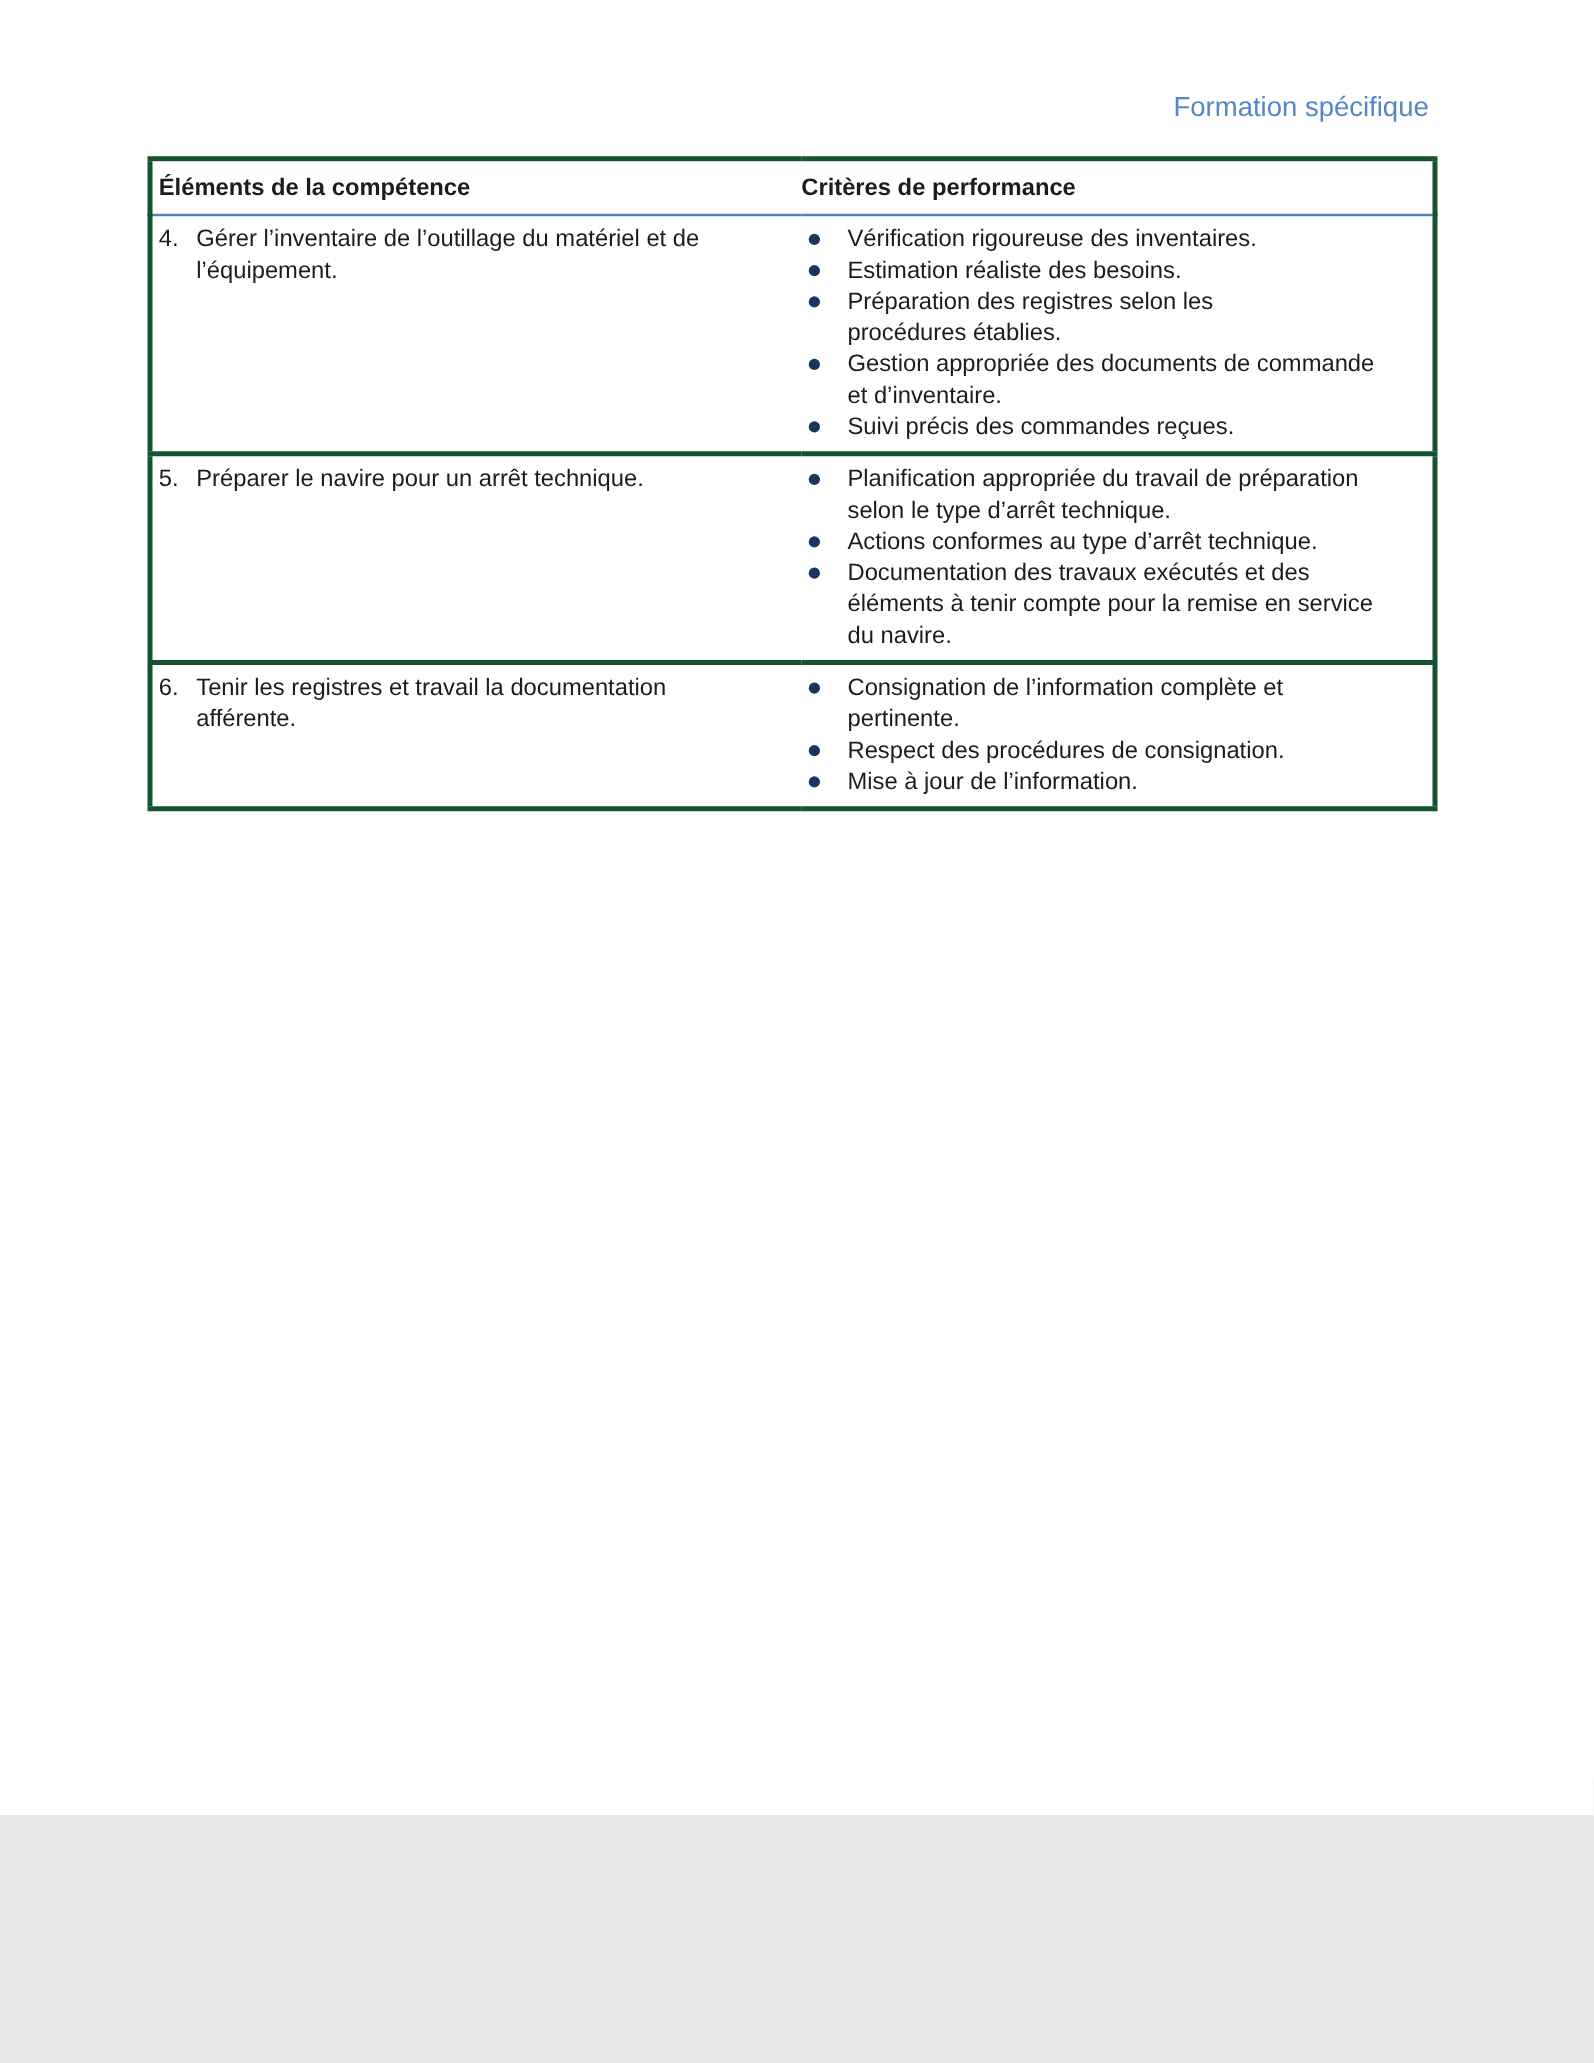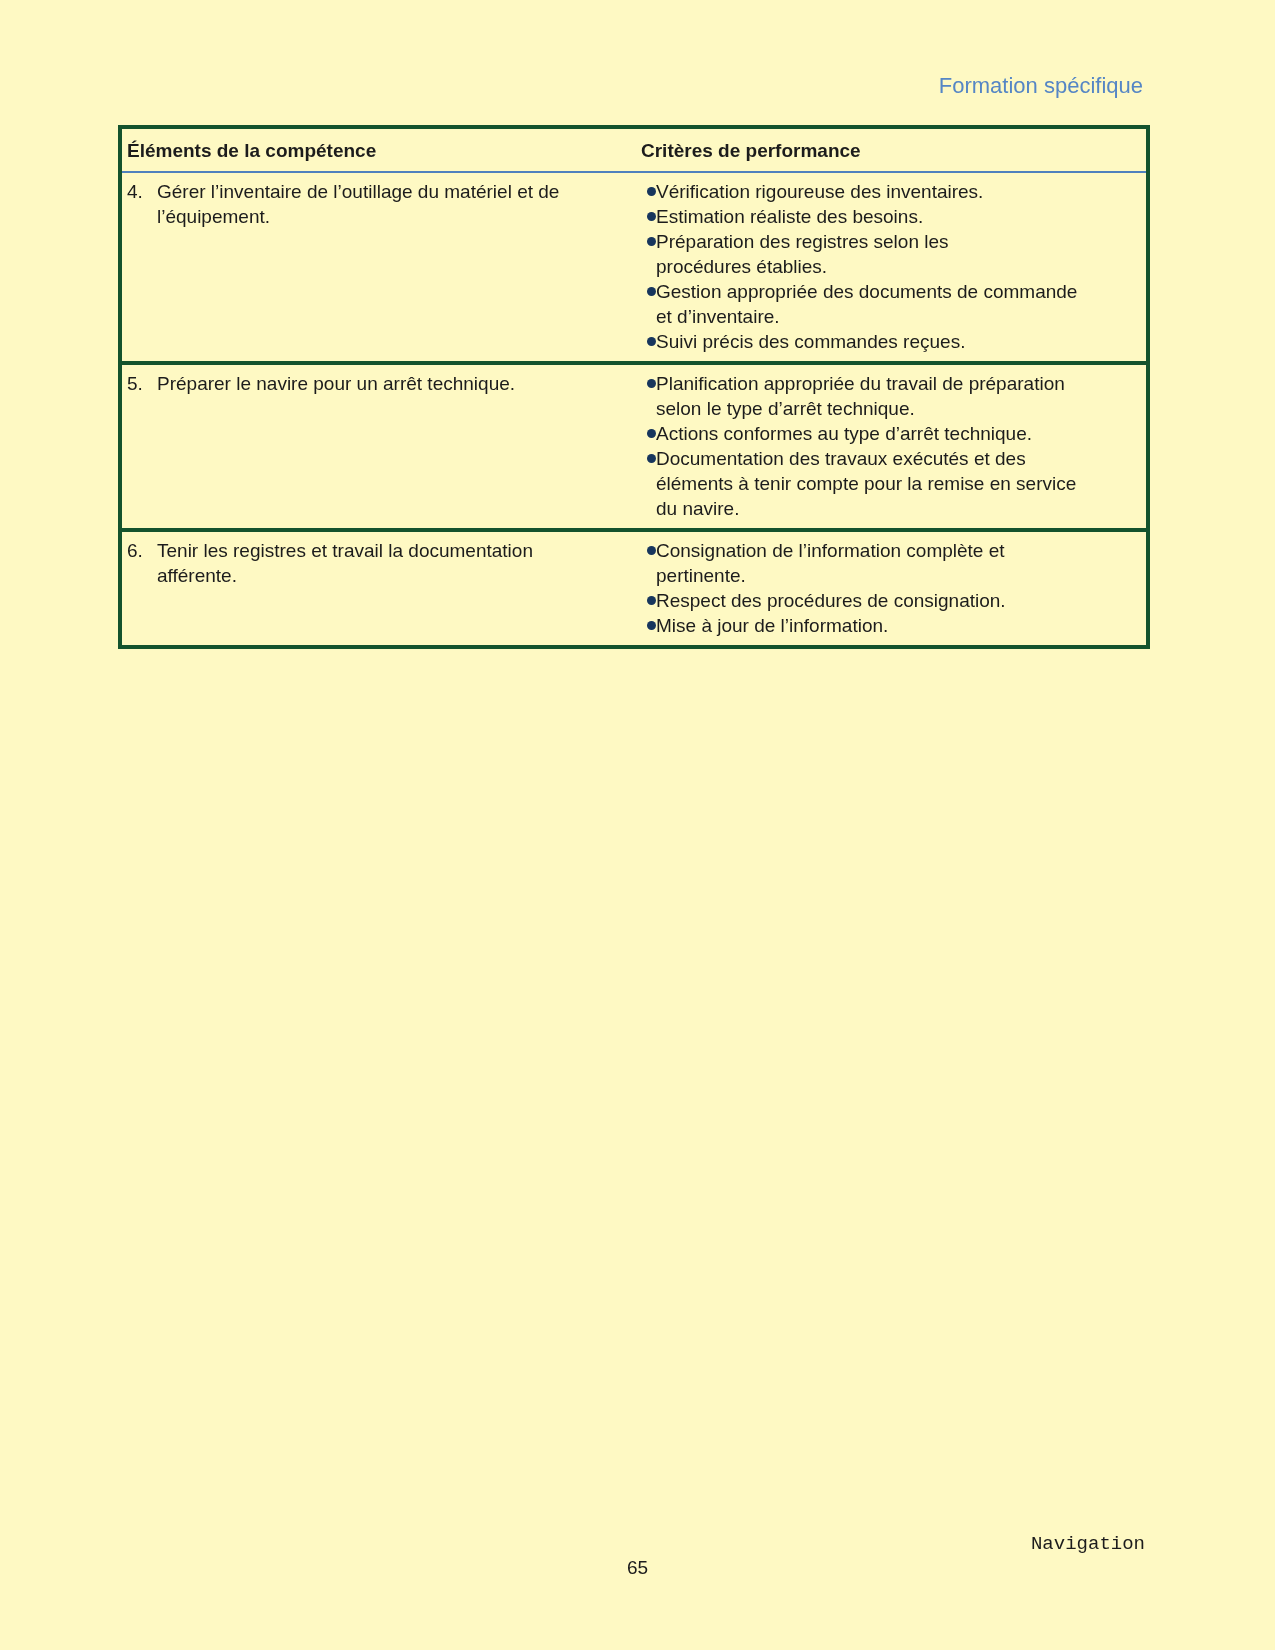--- a/index.html
+++ b/index.html
@@ -1,22 +1,22 @@
 <!DOCTYPE html>
 <html><head>
 <meta charset="utf-8">
 <style>
   * { margin: 0; padding: 0; box-sizing: border-box; }
   html, body { background: #e8e8e8; }
   .page {
     position: relative;
     width: 1275px;
-    height: 1650px;
+    height: 1452px;
     margin: 0 auto;
-    background: #fef9c3;
+    background: #ffffff;
     font-family: "Liberation Sans", sans-serif;
     color: #1c1c1c;
     overflow: hidden;
   }
 
   
   .section-title {
     position: absolute;
     top: 72px;
     right: 132px;
@@ -60,21 +60,21 @@
   .el-text { white-space: pre-line; padding-right: 14px; }
 
   .crit-item { display: flex; align-items: flex-start; }
   .bullet-dot {
     flex: 0 0 9px;
     width: 9px; height: 9px;
     border-radius: 50%;
     background: #17365D;
     margin: 8px 0 0 6px;
   }
-  .crit-text { white-space: pre-line; padding-right: 4px; }
+  .crit-text { margin-left: 22px; white-space: pre-line; padding-right: 4px; }
 
   
   .footer-program {
     position: absolute;
     top: 1532px;
     right: 130px;
     font-size: 19px;
     line-height: 24px;
     font-family: Liberation Mono, monospace;
   }

